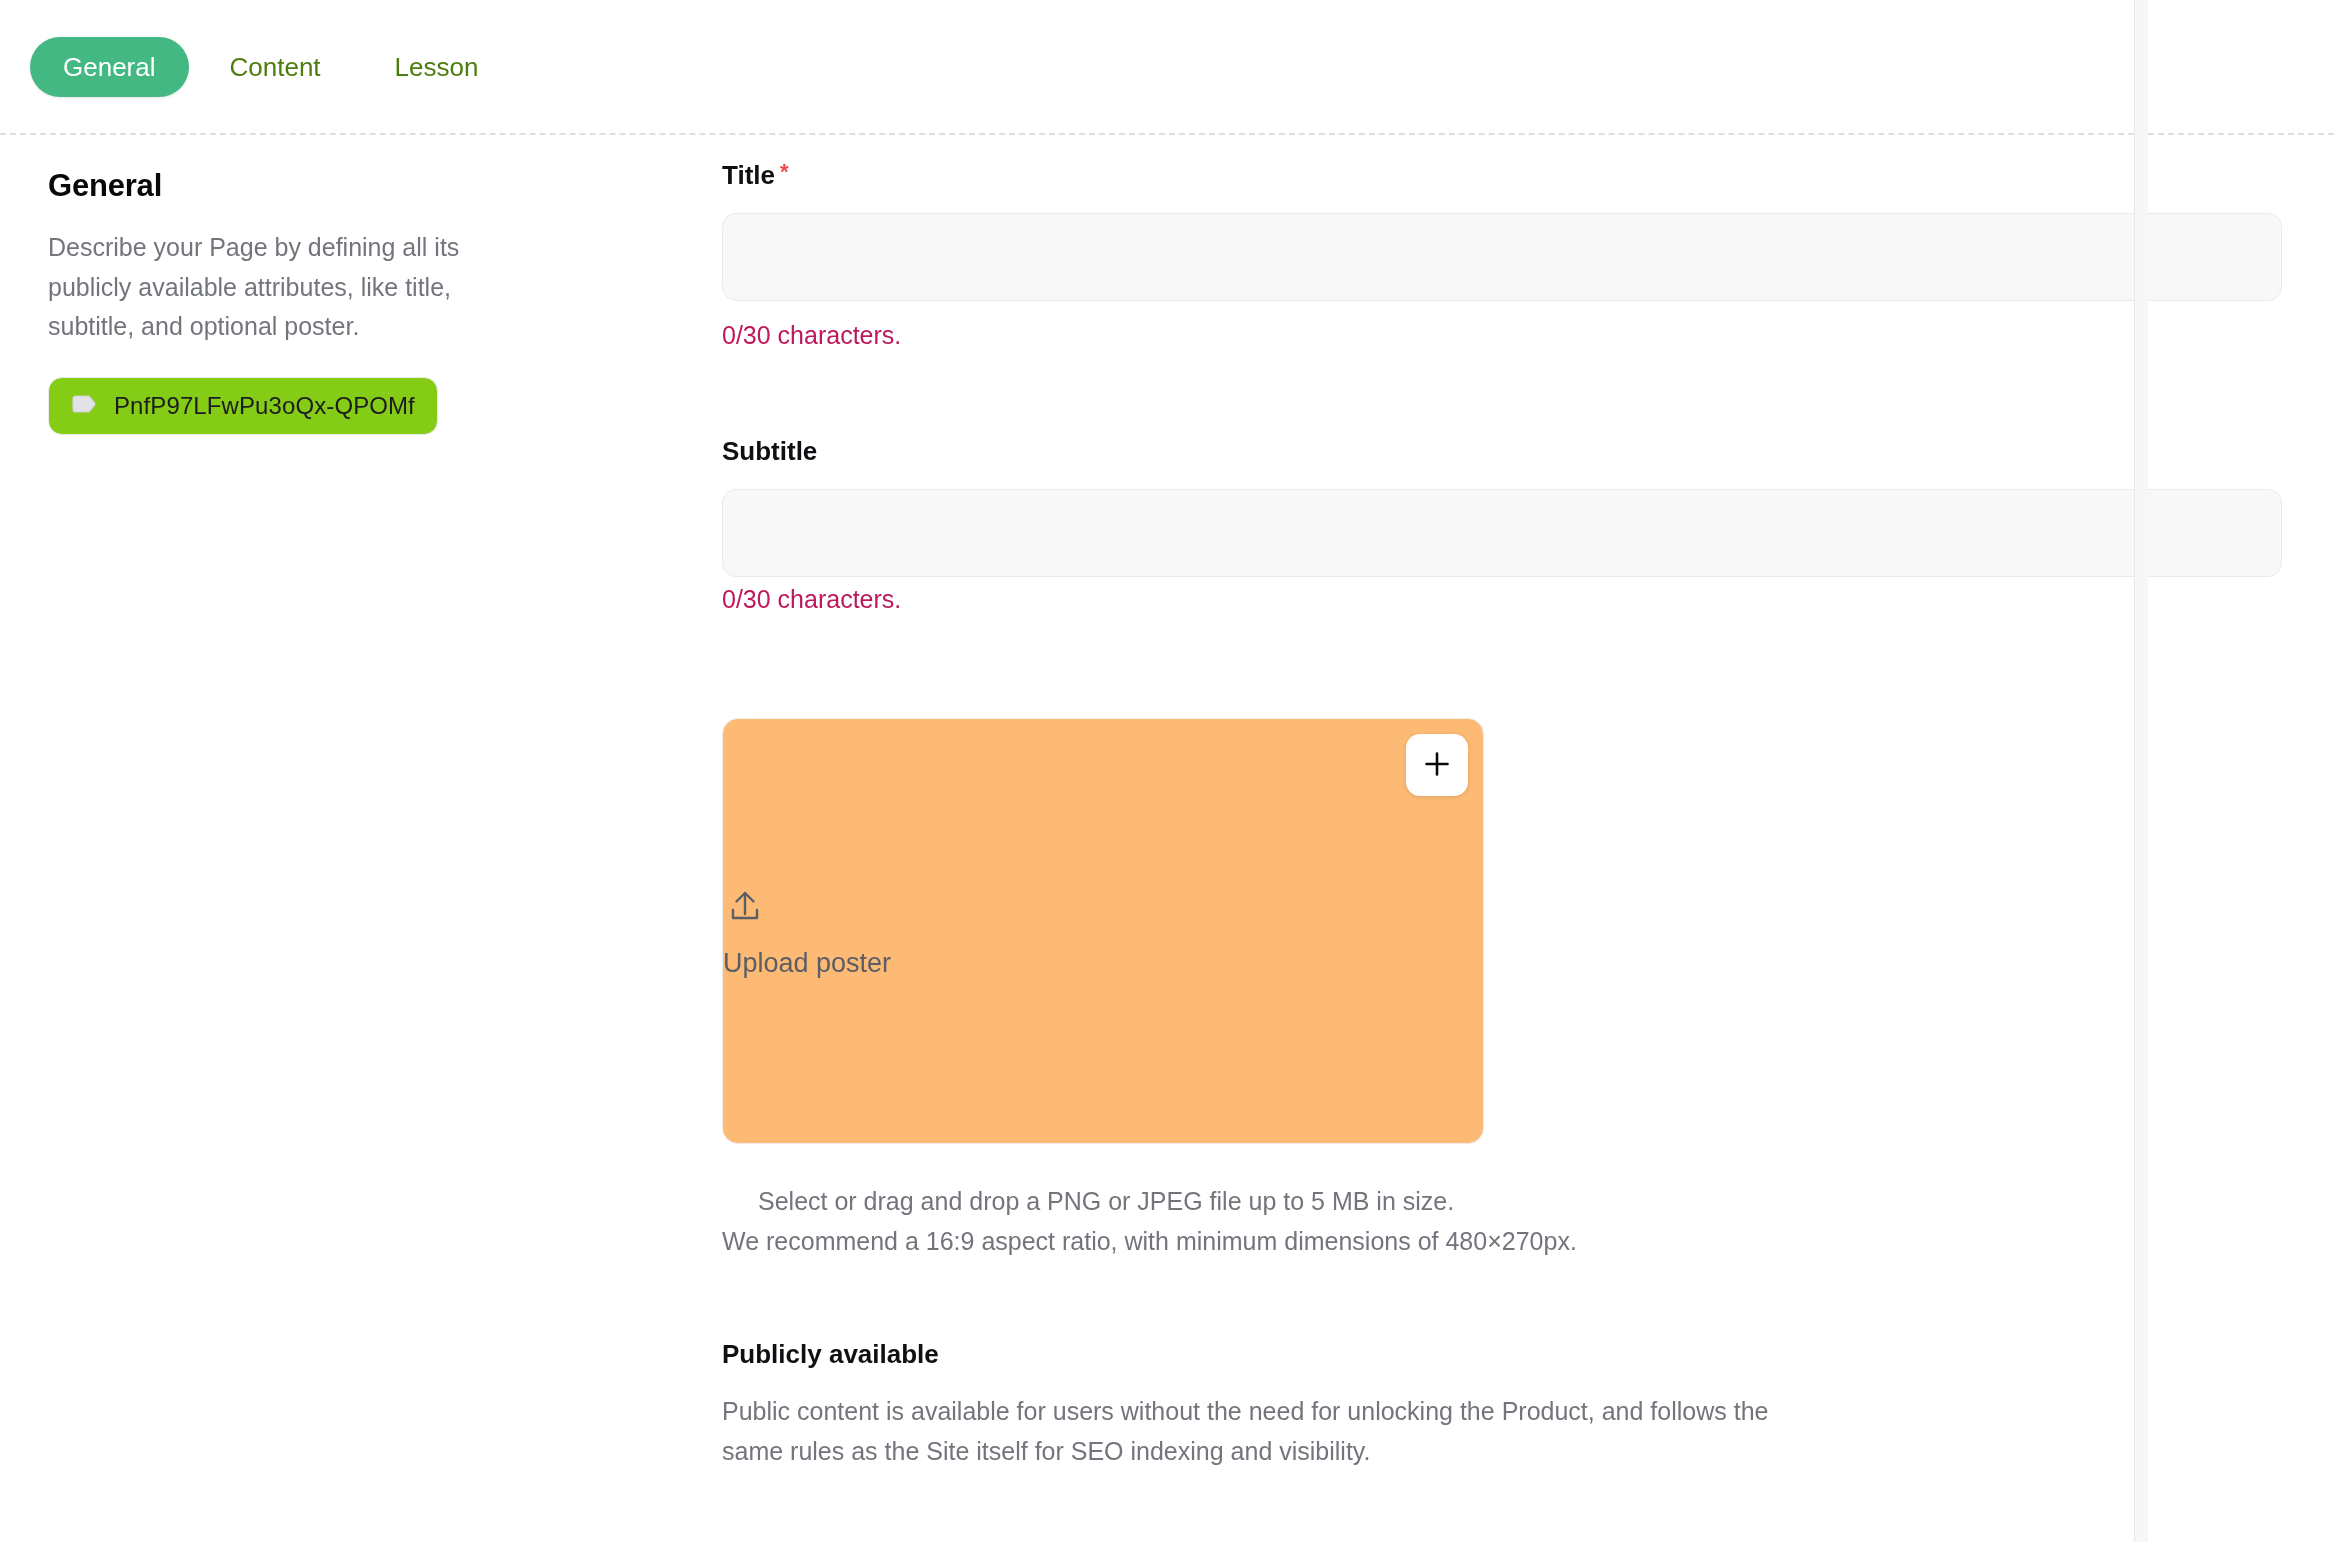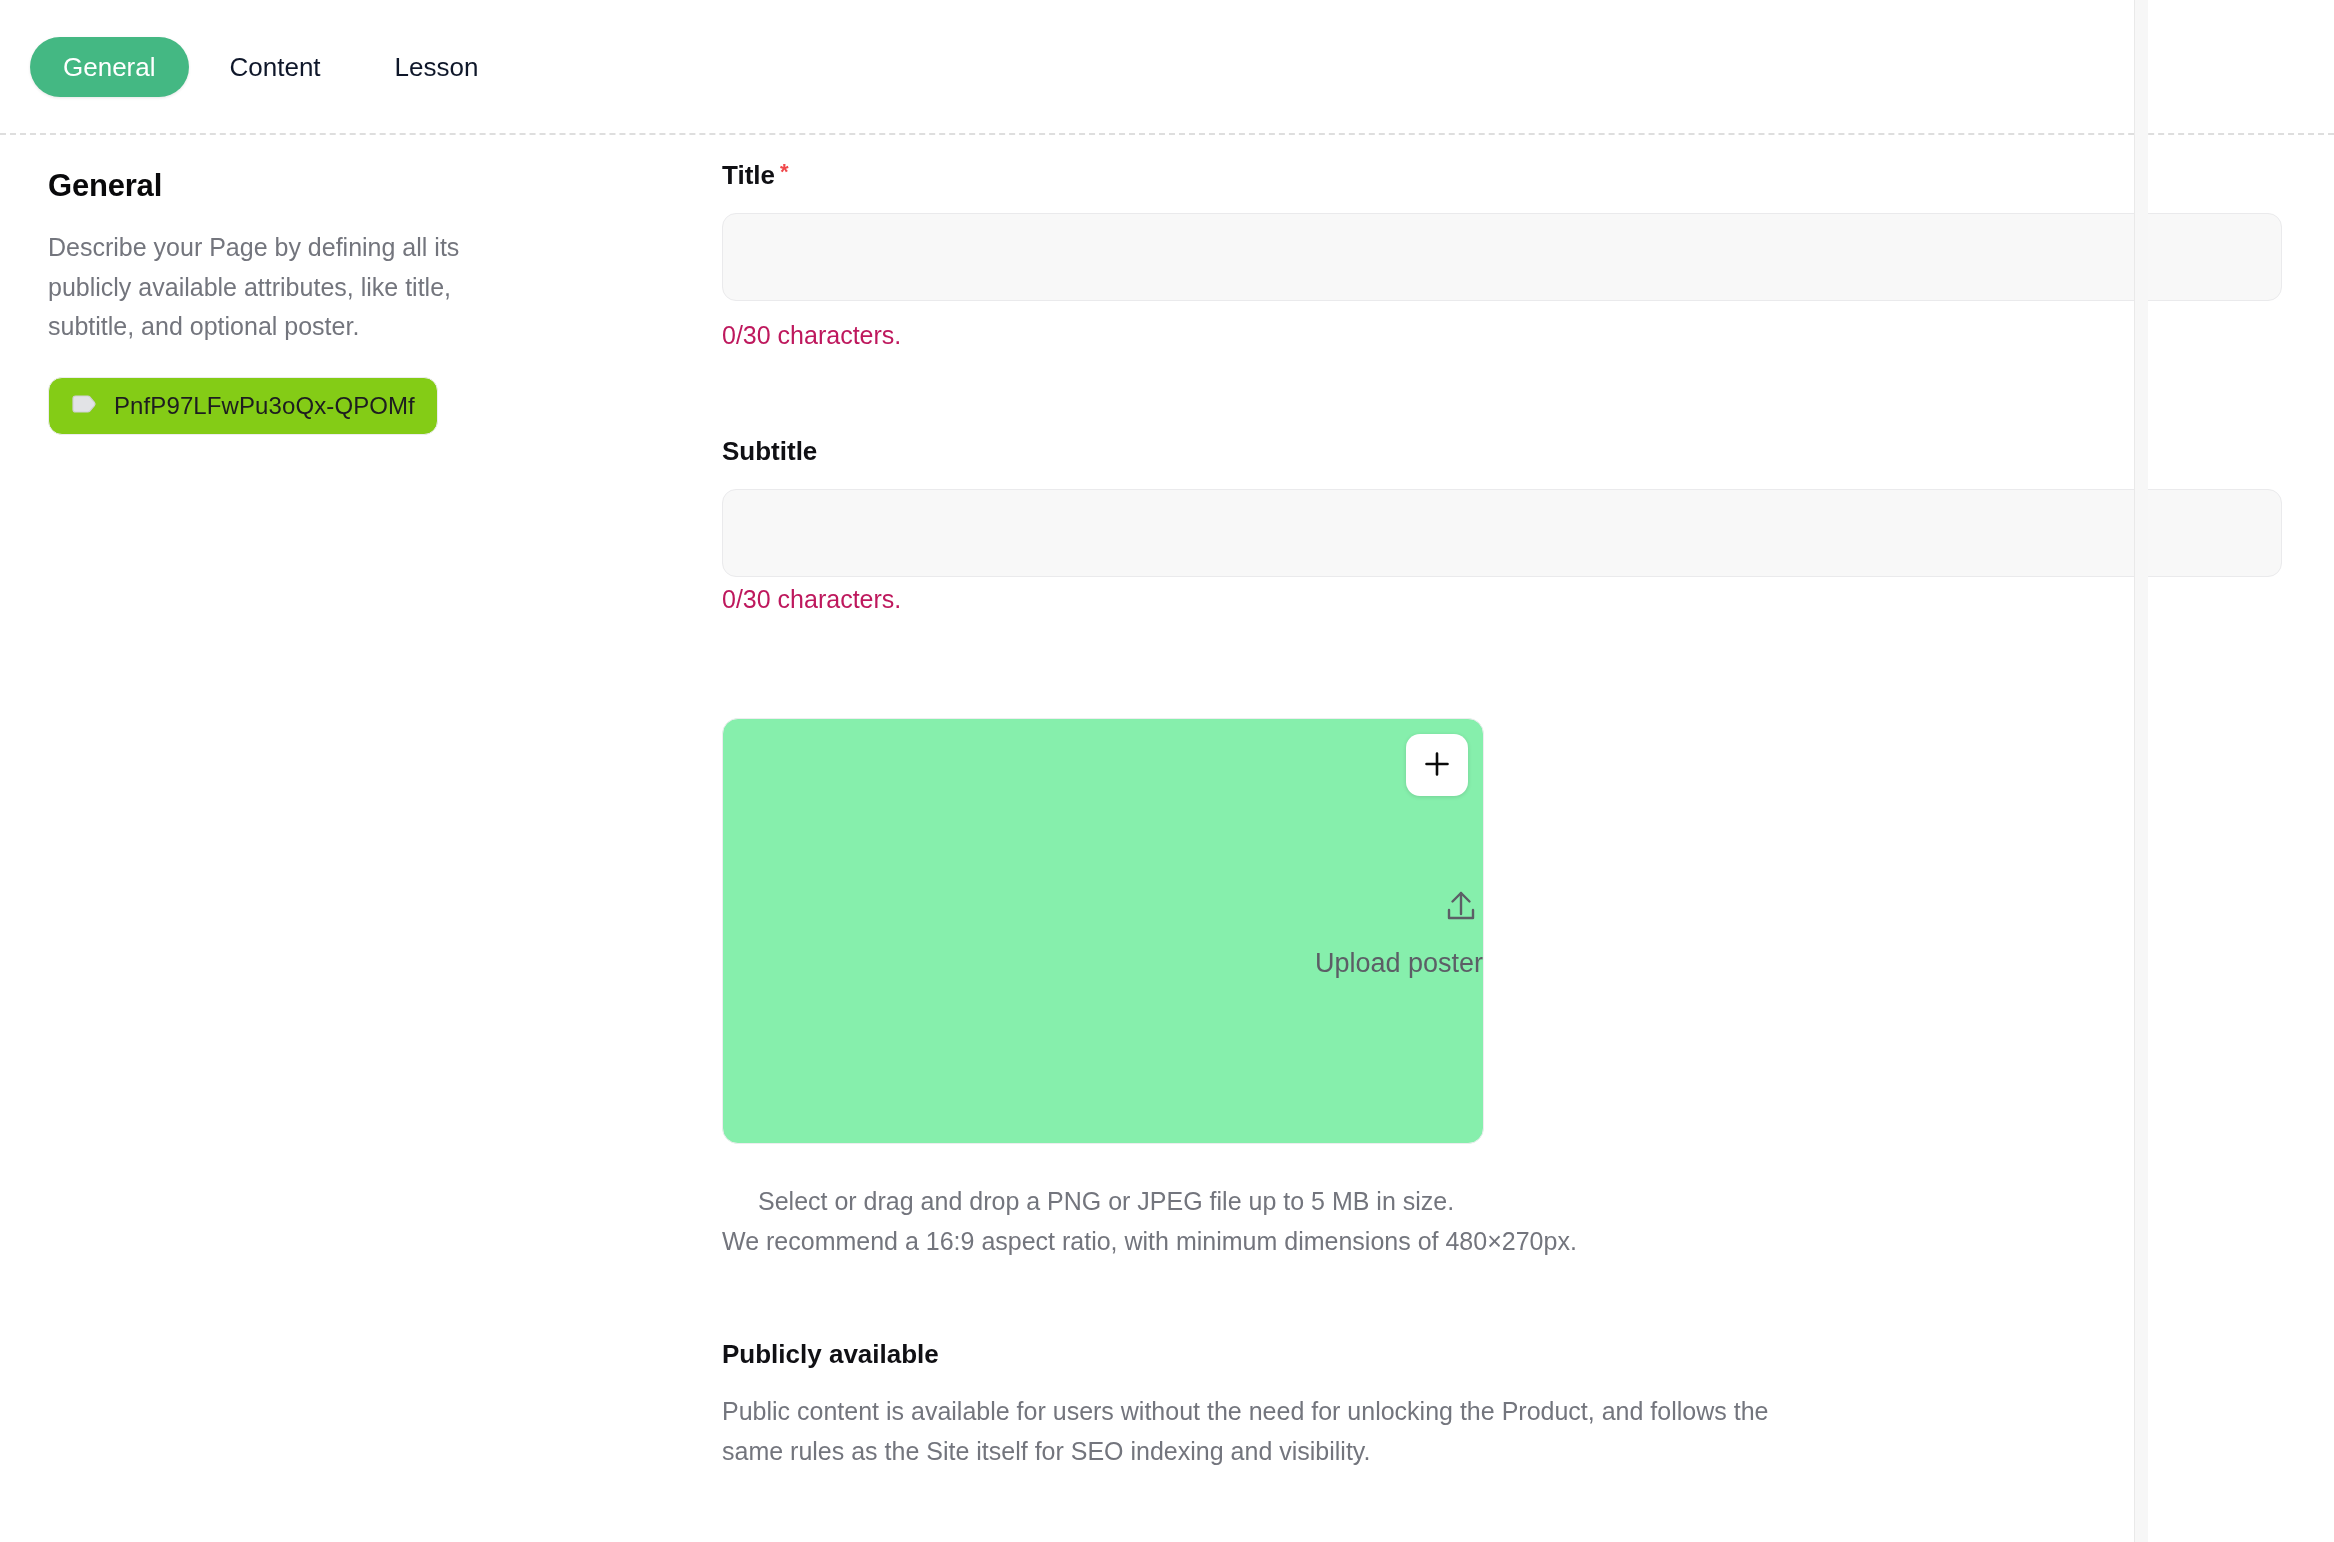--- a/index.html
+++ b/index.html
@@ -27,21 +27,21 @@
     height: 134px;
     display: flex;
     align-items: center;
     padding-left: 30px;
     gap: 8px;
   }
 
   .tab {
     font-size: 26px;
     font-weight: 500;
-    color: #0f172a;
+    color: #4d7c0f;
     padding: 17px 33px;
     border-radius: 999px;
     line-height: 1;
     white-space: nowrap;
     cursor: pointer;
     background: transparent;
     border: none;
     font-family: "Liberation Sans", sans-serif;
   }
 
@@ -165,26 +165,26 @@
   .gap-subtitle { height: 86px; }
   .gap-poster  { height: 82px; }
   .gap-public  { height: 78px; }
 
   
   .dropzone {
     position: relative;
     width: 762px;
     height: 426px;
     margin-top: 22px;
-    background: #86efac;
+    background: #fdba74;
     border: 1.5px solid #ededef;
     border-radius: 16px;
     display: flex;
     flex-direction: column;
-    align-items: flex-end;
+    align-items: flex-start;
     justify-content: center;
     gap: 16px;
   }
 
   .plus-btn {
     position: absolute;
     top: 15px;
     right: 15px;
     width: 62px;
     height: 62px;

